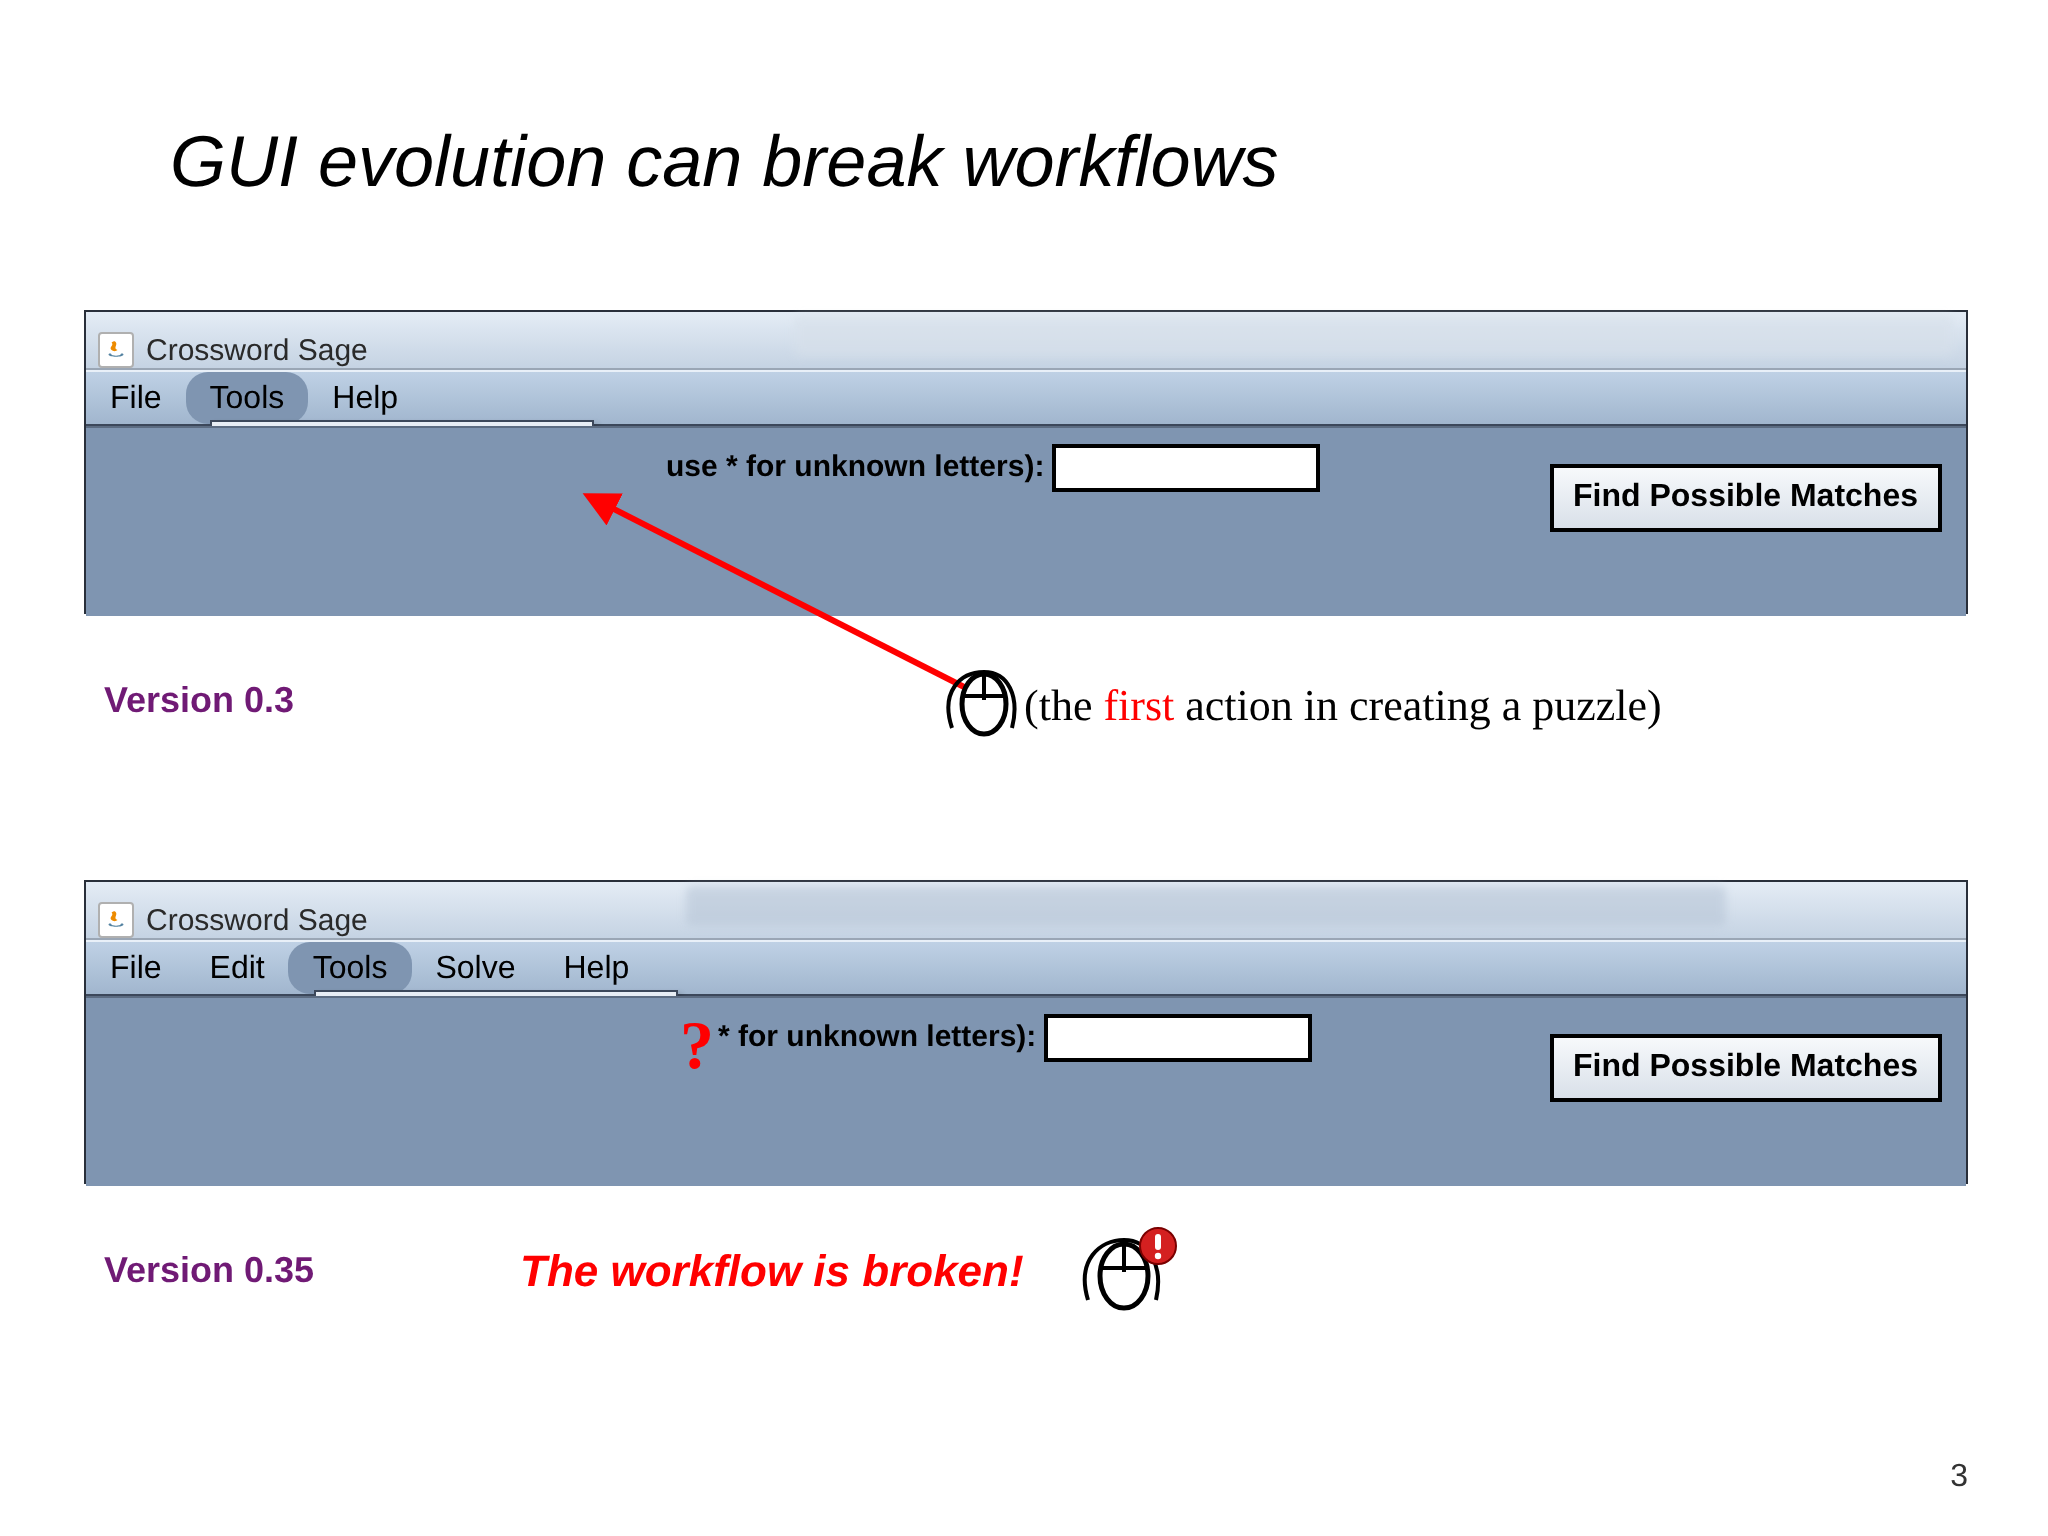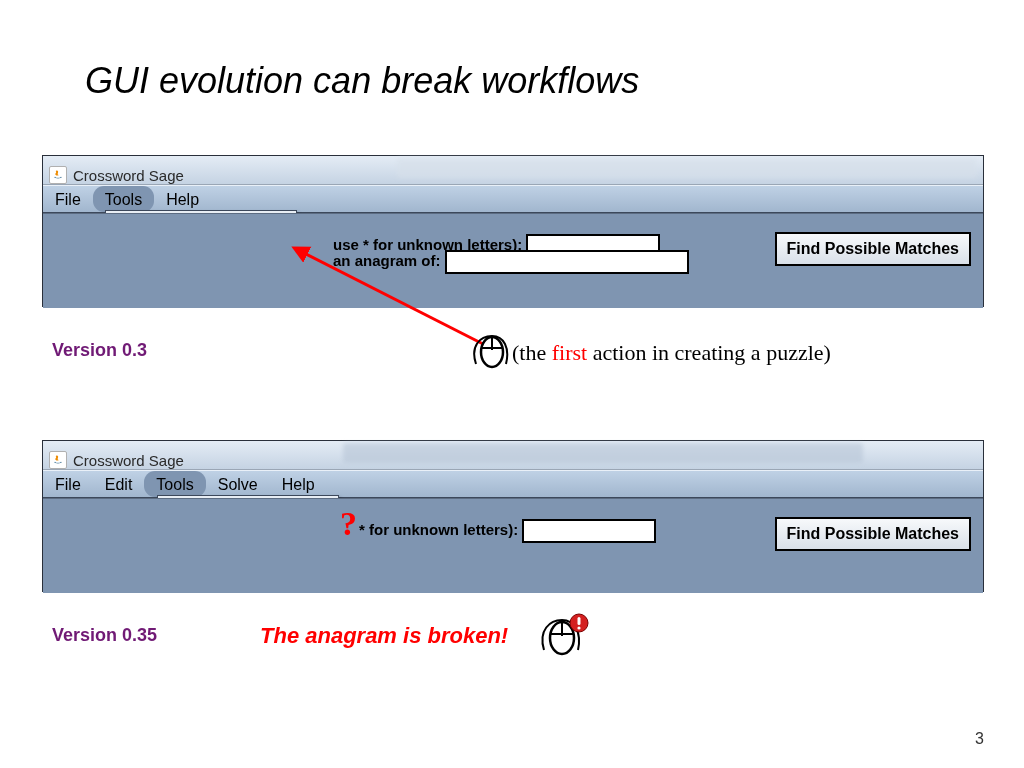--- a/index.html
+++ b/index.html
@@ -101,21 +101,21 @@
     background: #7f95b1;
     border-top: 1px solid #5c6c82;
     display: flex;
     align-items: center;
     padding-left: 210px;
     font-size: 15px;
     font-weight: bold;
     color: #000;
   }
   .toolrow .line { position: absolute; }
-  .toolrow .line1 { left: 290px; top: 20px; }
+  .toolrow .line1 { left: 290px; top: 8px; }
   .toolrow .line2 { left: 290px; top: 36px; }
   .tf {
     display: inline-block;
     background: #fff;
     border: 2px solid #000;
     height: 20px;
     vertical-align: middle;
   }
   .btn {
     position: absolute;
@@ -185,24 +185,20 @@
   </div>
   <div class="dropdown" style="left:62px; top:54px; width:190px;">
     <div class="dropdown-item">Solve New Word</div>
     <div class="dropdown-item highlight">Crossword Builder</div>
   </div>
   <div class="toolrow" style="height:94px;">
     <div class="line line1">
       <span>use * for unknown letters):</span>
       <span class="tf" style="width:130px;"></span>
     </div>
-    <div class="line line2">
-      <span>an anagram of:</span>
-      <span class="tf" style="width:240px;"></span>
-    </div>
     <button class="btn" style="right:12px; top:18px;">Find Possible Matches</button>
   </div>
 </div>
 
 <svg class="arrow" style="left:290px; top:240px;" width="210" height="120">
   <defs>
     <marker id="ah1" markerWidth="10" markerHeight="10" refX="2" refY="3" orient="auto">
       <path d="M0,0 L6,3 L0,6 Z" fill="#ff0000"></path>
     </marker>
   </defs>
@@ -252,21 +248,21 @@
       <span class="tf" style="width:130px;"></span>
     </div>
     <button class="btn" style="right:12px; top:18px;">Find Possible Matches</button>
   </div>
 </div>
 
 <div class="qmark" style="left:340px; top:505px;">?</div>
 
 <div class="version-label" style="left:52px; top:625px;">Version 0.35</div>
 
-<div class="broken" style="left:260px; top:623px;">The anagram is broken!</div>
+<div class="broken" style="left:260px; top:623px;">The workflow is broken!</div>
 
 <span class="mouse" style="left:538px; top:612px;">
   <svg width="52" height="46" viewBox="0 0 52 46">
     <path d="M6 38 C0 18 12 8 24 8 C36 8 44 20 40 38" fill="none" stroke="#000" stroke-width="2"></path>
     <ellipse cx="24" cy="26" rx="12" ry="16" fill="#fff" stroke="#000" stroke-width="2.5"></ellipse>
     <line x1="24" y1="11" x2="24" y2="24" stroke="#000" stroke-width="2"></line>
     <line x1="12" y1="22" x2="36" y2="22" stroke="#000" stroke-width="2"></line>
     <circle cx="41" cy="11" r="9" fill="#d42020" stroke="#7a0000" stroke-width="1"></circle>
     <rect x="39.5" y="5" width="3" height="8" rx="1.5" fill="#fff"></rect>
     <circle cx="41" cy="16" r="1.6" fill="#fff"></circle>

